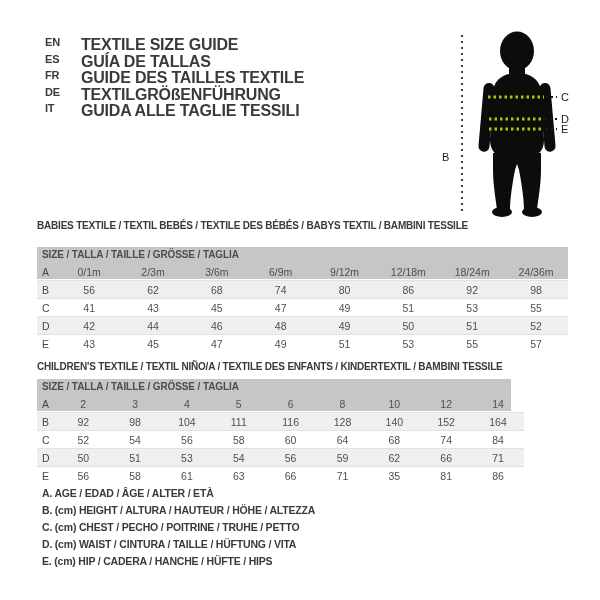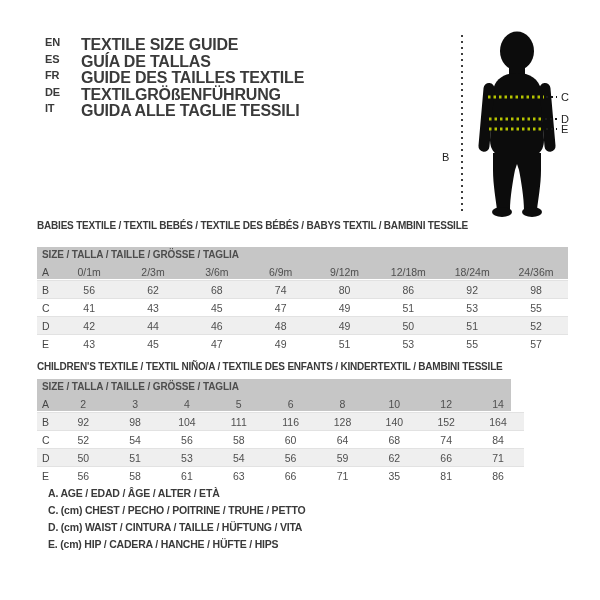--- a/index.html
+++ b/index.html
@@ -25,21 +25,21 @@
   .children-bar{top:379px;width:474px;}
   
   table.size-table{position:absolute;left:37px;border-collapse:collapse;table-layout:fixed;}
   .babies-table{top:263px;width:531px;}
   .children-table{top:395px;width:487px;}
   table.size-table td{height:17px;padding:0;font-size:10.5px;color:#4f4f4f;text-align:center;vertical-align:middle;}
   table.size-table td.rowlabel{text-align:left;padding-left:5px;color:#474747;}
   table.size-table tr.stripe{background:#efefef;}
   table.size-table tr + tr{border-top:1px solid #e2e2e2;}
   
-  .legend-list{position:absolute;left:48px;top:487px;}
+  .legend-list{position:absolute;left:42px;top:487px;}
   .legend-line{height:17px;font-size:10.5px;font-weight:700;letter-spacing:-0.2px;color:#3a3a3a;white-space:nowrap;}
 </style>
 </head>
 <body>
 
 <div class="page">
 
   <div class="lang-list">
       <div class="lang-row">
         <span class="lang-code">EN</span>
@@ -227,18 +227,19 @@
           <td>71</td>
           <td>35</td>
           <td>81</td>
           <td>86</td>
         </tr>
       </tbody>
   </table>
 
   <div class="legend-list">
       <div class="legend-line">A. AGE / EDAD / ÂGE / ALTER / ETÀ</div>
+      <div class="legend-line">B. (cm) HEIGHT / ALTURA / HAUTEUR / HÖHE / ALTEZZA</div>
       <div class="legend-line">C. (cm) CHEST / PECHO / POITRINE / TRUHE / PETTO</div>
       <div class="legend-line">D. (cm) WAIST / CINTURA / TAILLE / HÜFTUNG / VITA</div>
       <div class="legend-line">E. (cm) HIP / CADERA / HANCHE / HÜFTE / HIPS</div>
     </div>
 
 </div>
 
 </body></html>

